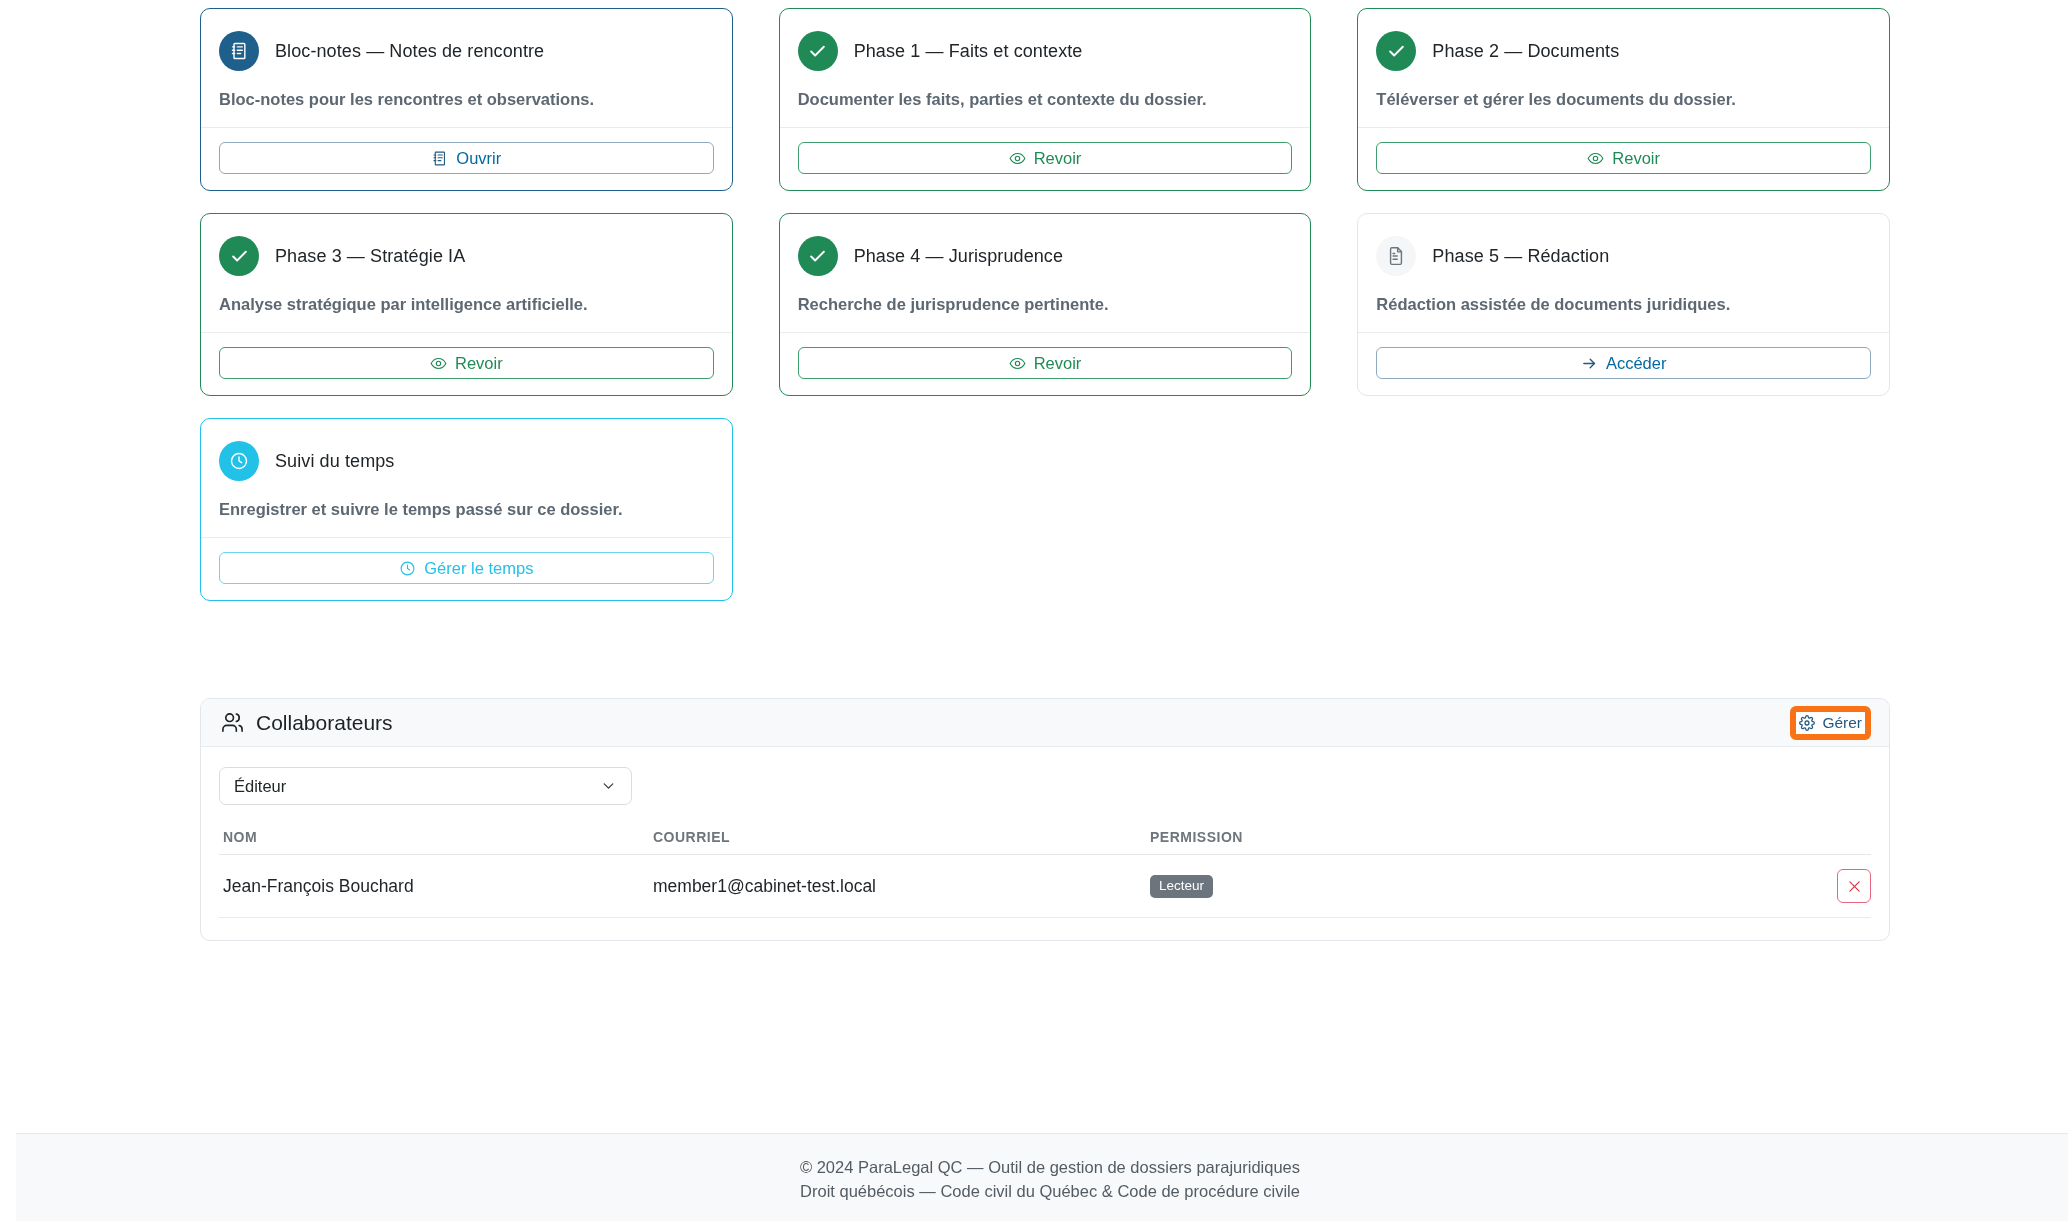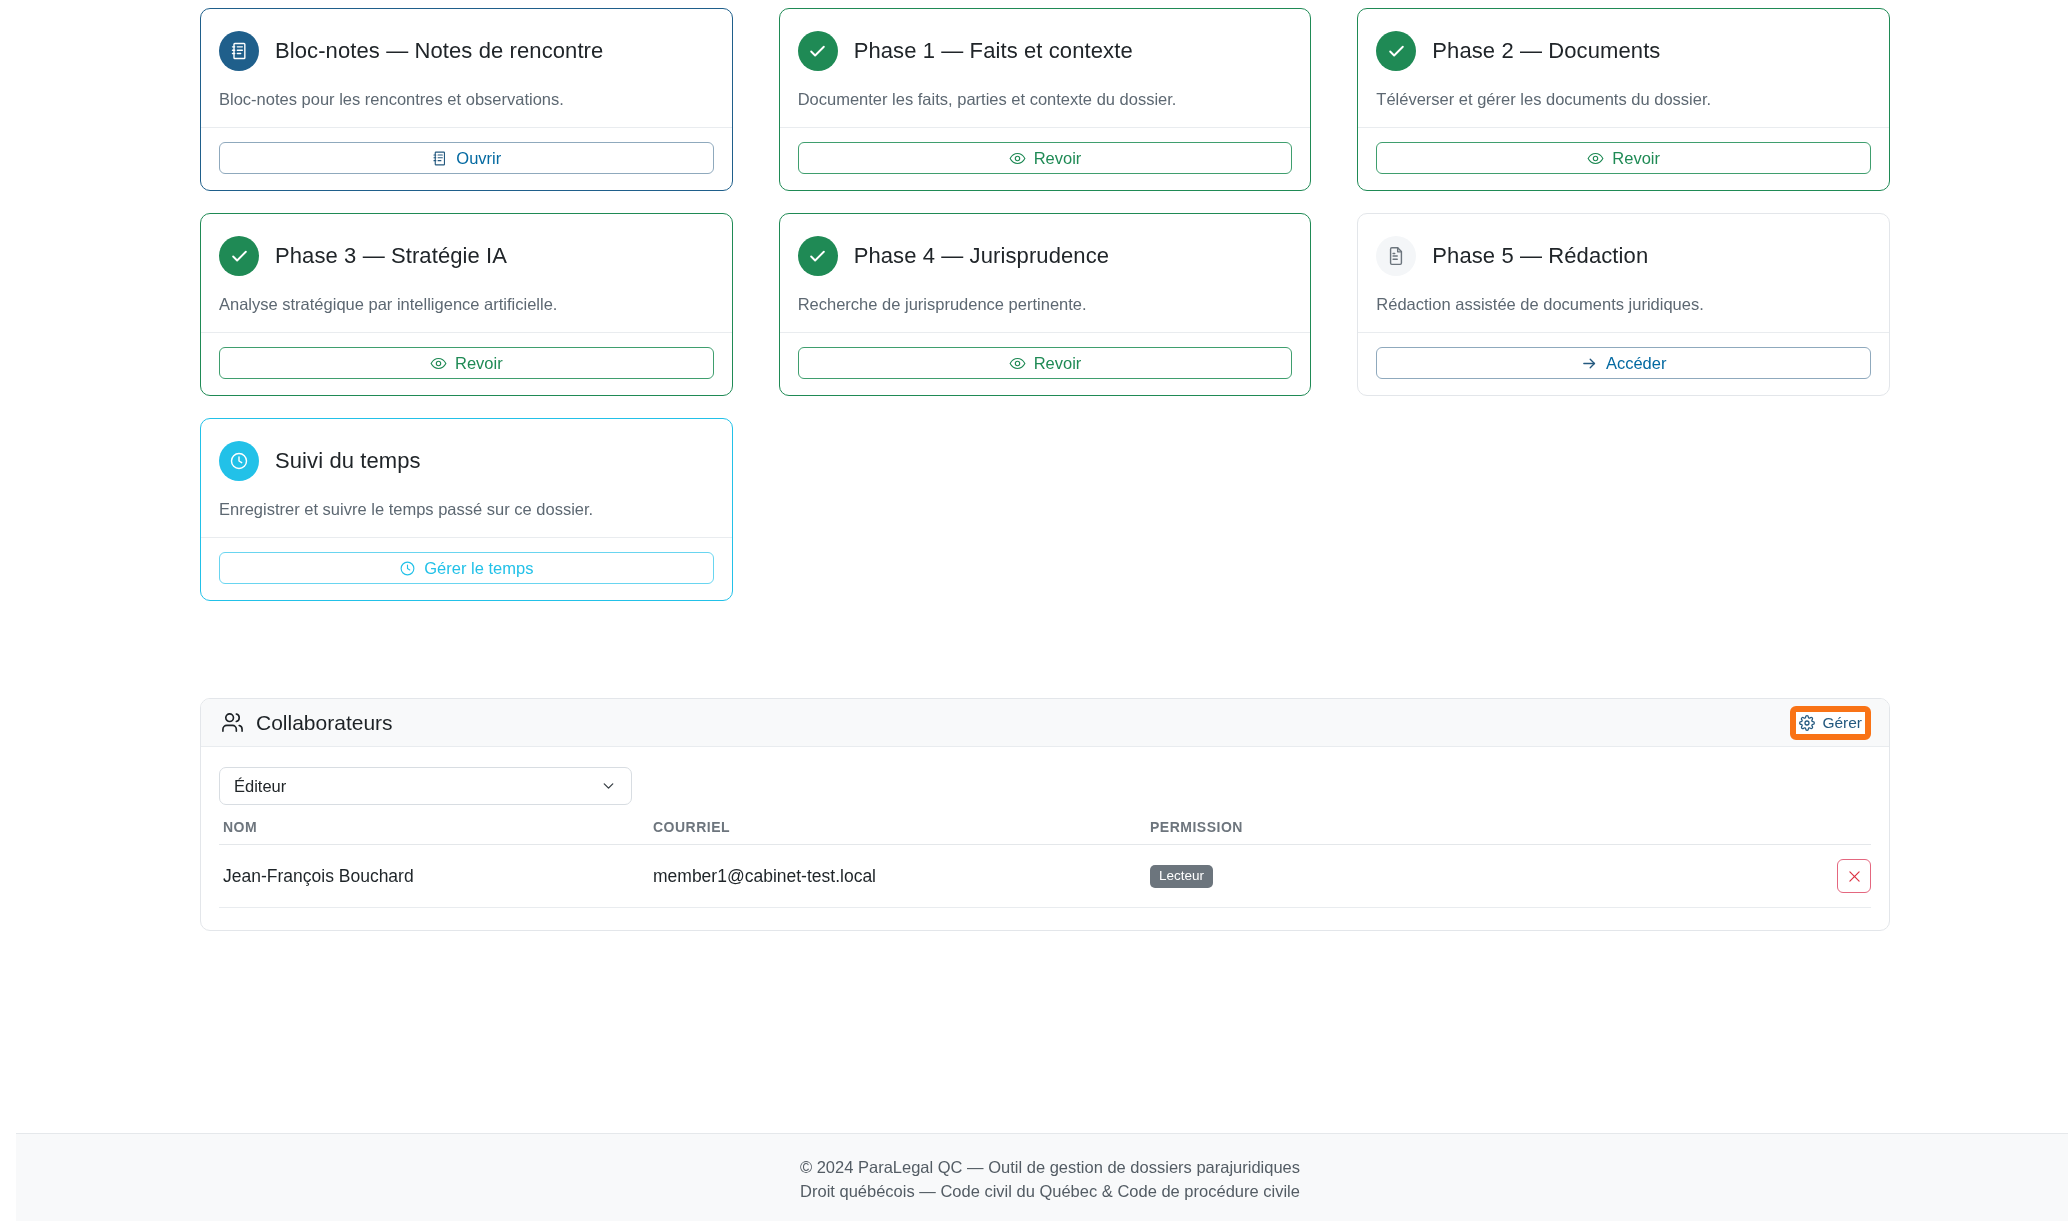--- a/index.html
+++ b/index.html
@@ -58,31 +58,31 @@
     align-items: center;
     justify-content: center;
     color: #ffffff;
   }
   .bg-blue  { background: #1f5f8b; }
   .bg-green { background: #1f8a55; }
   .bg-cyan  { background: #22c1e8; }
   .bg-muted { background: #f4f6f8; color: #6c757d; }
 
   .card-title {
-    font-size: 22px;
+    font-size: 18px;
     color: #202529;
     font-weight: 400;
     letter-spacing: 0.1px;
     white-space: nowrap;
   }
   .card-desc {
     margin-top: 19px;
     font-size: 16.5px;
     color: #5d6872;
-    font-weight: 400;
+    font-weight: 700;
   }
   .card-foot {
     border-top: 1px solid #e9ecef;
     padding: 14px 18px 16px 18px;
   }
   .cbtn {
     display: flex;
     align-items: center;
     justify-content: center;
     gap: 8px;
@@ -220,21 +220,21 @@
     align-items: center;
     justify-content: center;
     gap: 9px;
     cursor: pointer;
   }
 
   
   table.collab-table {
     width: 100%;
     border-collapse: collapse;
-    margin-top: 14px;
+    margin-top: 24px;
   }
   table.collab-table th {
     text-align: left;
     font-size: 14px;
     letter-spacing: 0.5px;
     color: #6d757d;
     font-weight: 700;
     padding: 0 0 9px 4px;
     border-bottom: 1px solid #e4e7ea;
   }

